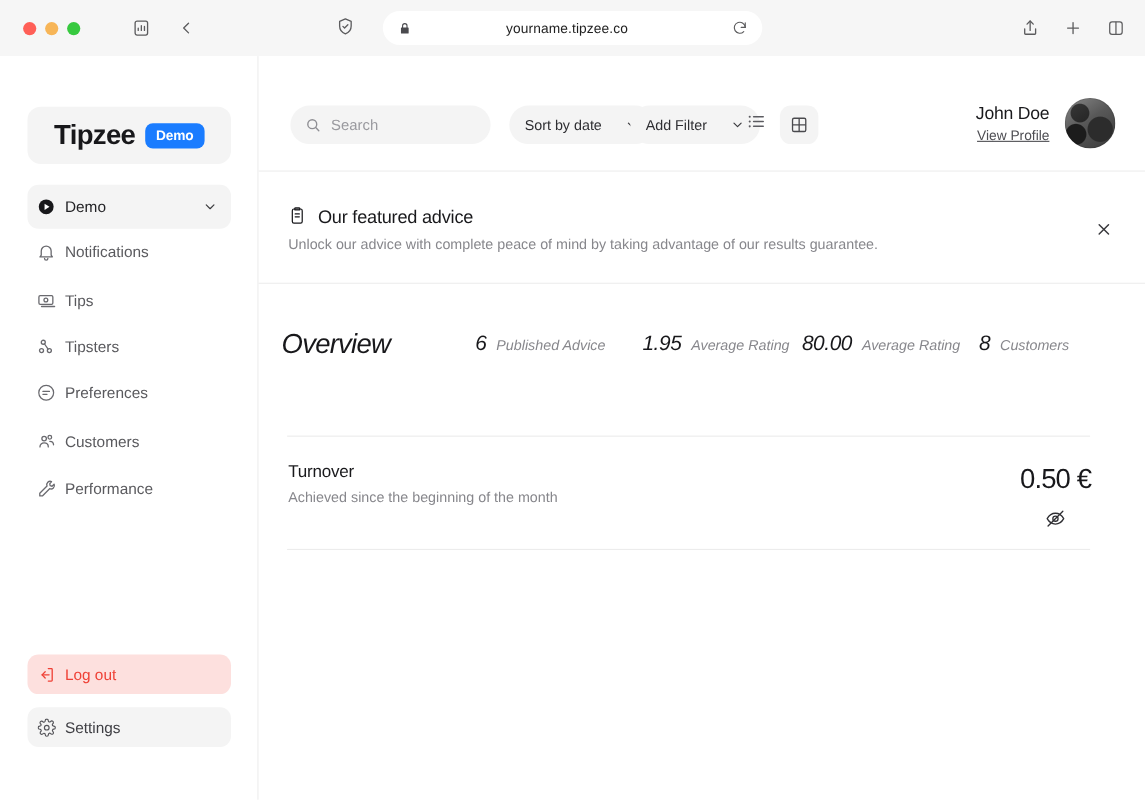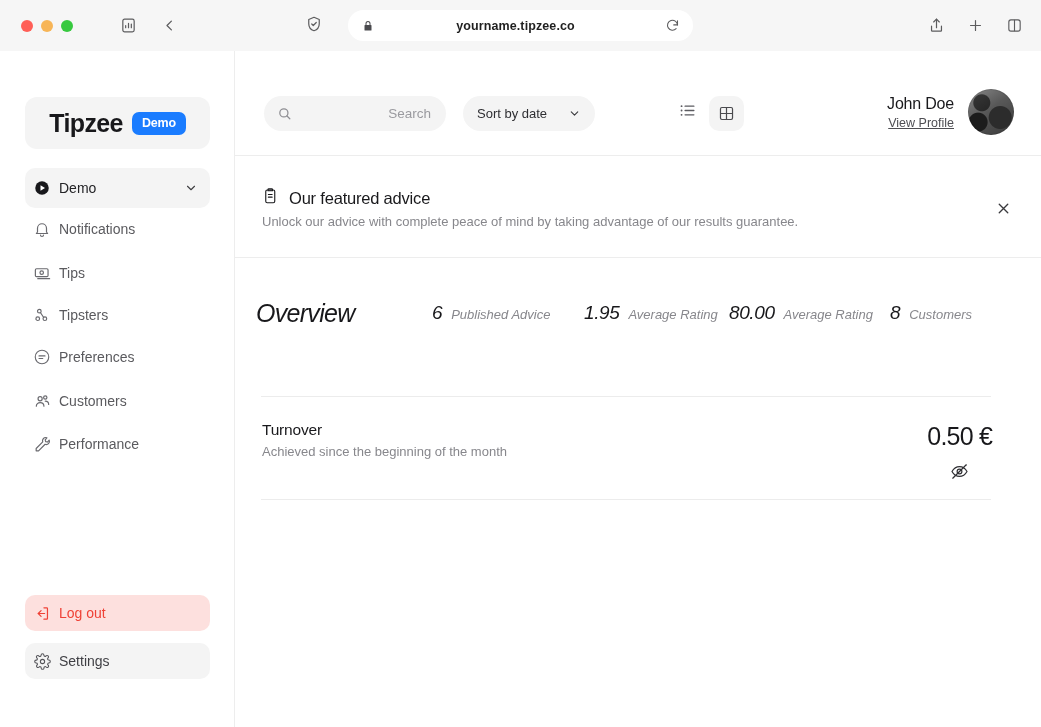--- a/index.html
+++ b/index.html
@@ -8,21 +8,21 @@
     font-family: "Liberation Sans", sans-serif;
     background: #ffffff;
     overflow: hidden;
   }
 
   
   #browser-chrome {
     position: absolute; left: 0; top: 0;
     width: 1041px; height: 51px;
     background: #f6f6f6;
-    display: flex; align-items: center; font-weight: bold;
+    display: flex; align-items: center;
   }
   .traffic-lights { display: flex; gap: 8px; margin-left: 21px; }
   .tl { width: 12px; height: 12px; border-radius: 50%; }
   .tl.red    { background: #ff5f57; }
   .tl.yellow { background: #f7b557; }
   .tl.green  { background: #37c93f; }
 
   .chrome-icon {
     display: flex; align-items: center; justify-content: center;
     color: #5c5c5e;
@@ -119,21 +119,21 @@
   #search-box {
     position: absolute; left: 29px; top: 45px;
     width: 182px; height: 35px;
     background: #f4f4f4; border-radius: 18px;
     display: flex; align-items: center;
   }
   #search-icon { margin: 0 9px 0 13px; display:flex; color:#8e8e93; }
   #search-input {
     border: 0; background: transparent; outline: none;
     font-family: "Liberation Sans", sans-serif; font-size: 13.5px;
-    color: #8b5cf6; width: 130px; text-align: right;
+    color: #8b5cf6; width: 130px;
   }
   #search-input::placeholder { color: #9a9a9f; }
 
   .pill {
     position: absolute; top: 45px; height: 35px;
     background: #f4f4f4; border-radius: 18px;
     display: flex; align-items: center; gap: 21px;
     padding: 0 14px; font-size: 13px; color: #2e2e32; font-weight: 500;
   }
   #sort-pill { left: 228px; }
@@ -446,20 +446,28 @@
 
     <div class="pill" id="sort-pill">
       <span>Sort by date</span>
       <span class="chev">
         <svg width="13" height="13" viewBox="0 0 24 24" fill="none" stroke="currentColor" stroke-width="2" stroke-linecap="round" stroke-linejoin="round">
             <path d="M6 9l6 6 6-6"></path>
           </svg>
       </span>
     </div>
 
+    <div class="pill" id="filter-pill">
+      <span>Add Filter</span>
+      <span class="chev">
+        <svg width="13" height="13" viewBox="0 0 24 24" fill="none" stroke="currentColor" stroke-width="2" stroke-linecap="round" stroke-linejoin="round">
+            <path d="M6 9l6 6 6-6"></path>
+          </svg>
+      </span>
+    </div>
 
     <span id="view-list">
       <svg width="19" height="19" viewBox="0 0 24 24" fill="none" stroke="currentColor" stroke-width="1.8" stroke-linecap="round">
         <path d="M9 6.5h11M9 12h11M9 17.5h11"></path>
         <path d="M4.5 6.5h.01M4.5 12h.01M4.5 17.5h.01" stroke-width="2.4"></path>
       </svg>
     </span>
 
     <span id="view-grid">
       <svg width="17" height="17" viewBox="0 0 24 24" fill="none" stroke="currentColor" stroke-width="1.7">

